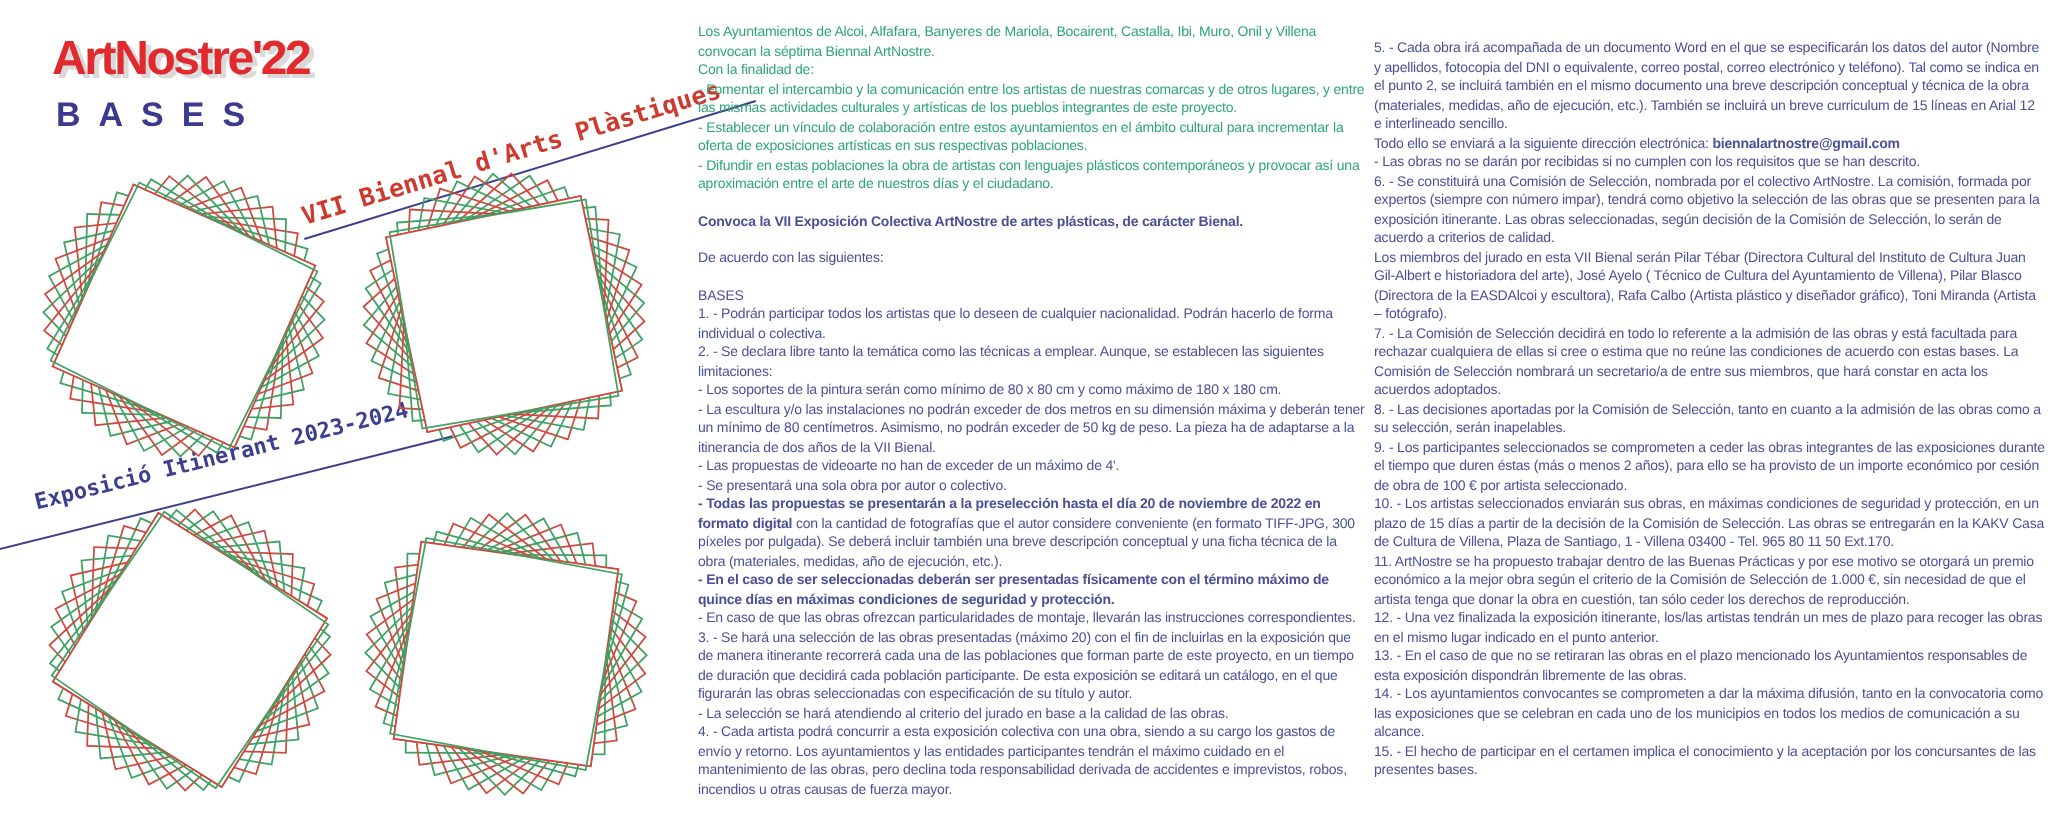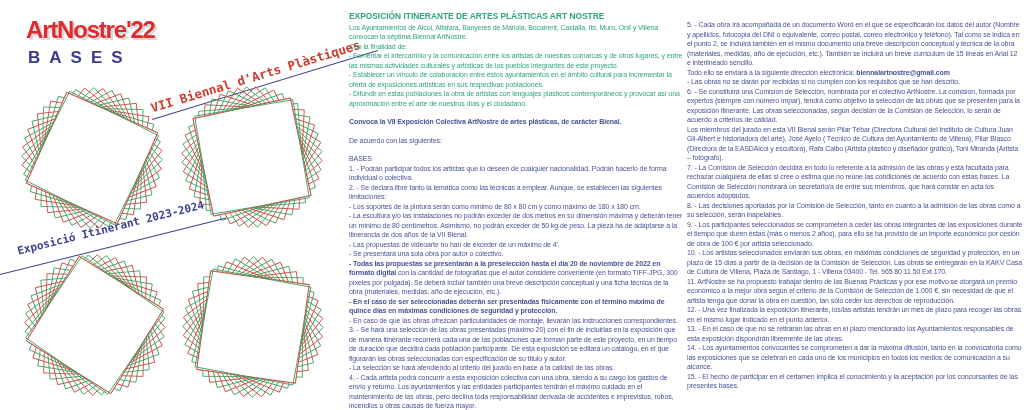--- a/index.html
+++ b/index.html
@@ -118,21 +118,20 @@
           <rect x="-51" y="-51" width="102" height="102" transform="rotate(38)" fill="none" stroke="#cc4b41" stroke-width="0.9"></rect>
           <rect x="-51" y="-51" width="102" height="102" transform="rotate(30.5)" fill="none" stroke="#3fa164" stroke-width="0.9"></rect>
           <rect x="-51" y="-51" width="102" height="102" transform="rotate(23)" fill="none" stroke="#cc4b41" stroke-width="0.9"></rect>
           <rect x="-51" y="-51" width="102" height="102" transform="rotate(15.5)" fill="none" stroke="#3fa164" stroke-width="0.9"></rect>
           <rect x="-51" y="-51" width="102" height="102" transform="rotate(8)" fill="#ffffff" stroke="#cc4b41" stroke-width="0.9"></rect>
           <rect x="-51" y="-51" width="102" height="102" transform="rotate(10.5)" fill="none" stroke="#3fa164" stroke-width="0.9"></rect>
         </svg></div>
   </div>
 
   <div class="col col-mid">
-    <p class="heading">EXPOSICIÓN ITINERANTE DE ARTES PLÁSTICAS ART NOSTRE</p>
     <div>
         <p class="para green"><span>Los Ayuntamientos de Alcoi, Alfafara, Banyeres de Mariola, Bocairent, Castalla, Ibi, Muro, Onil y Villena convocan la séptima Biennal ArtNostre.</span></p>
         <p class="para green"><span>Con la finalidad de:</span></p>
         <p class="para green"><span>- Fomentar el intercambio y la comunicación entre los artistas de nuestras comarcas y de otros lugares, y entre las mismas actividades culturales y artísticas de los pueblos integrantes de este proyecto.</span></p>
         <p class="para green"><span>- Establecer un vínculo de colaboración entre estos ayuntamientos en el ámbito cultural para incrementar la oferta de exposiciones artísticas en sus respectivas poblaciones.</span></p>
         <p class="para green"><span>- Difundir en estas poblaciones la obra de artistas con lenguajes plásticos  contemporáneos y provocar así una aproximación entre el arte de nuestros días y el ciudadano.</span></p>
         <p class="para navy gap"><span class="b">Convoca la VII Exposición Colectiva ArtNostre de artes plásticas, de carácter Bienal.</span></p>
         <p class="para navy gap"><span>De acuerdo con las siguientes:</span></p>
         <p class="para navy gap"><span>BASES</span></p>
         <p class="para navy"><span>1. - Podrán participar todos los artistas que lo deseen de cualquier nacionalidad. Podrán hacerlo de forma individual o colectiva.</span></p>

